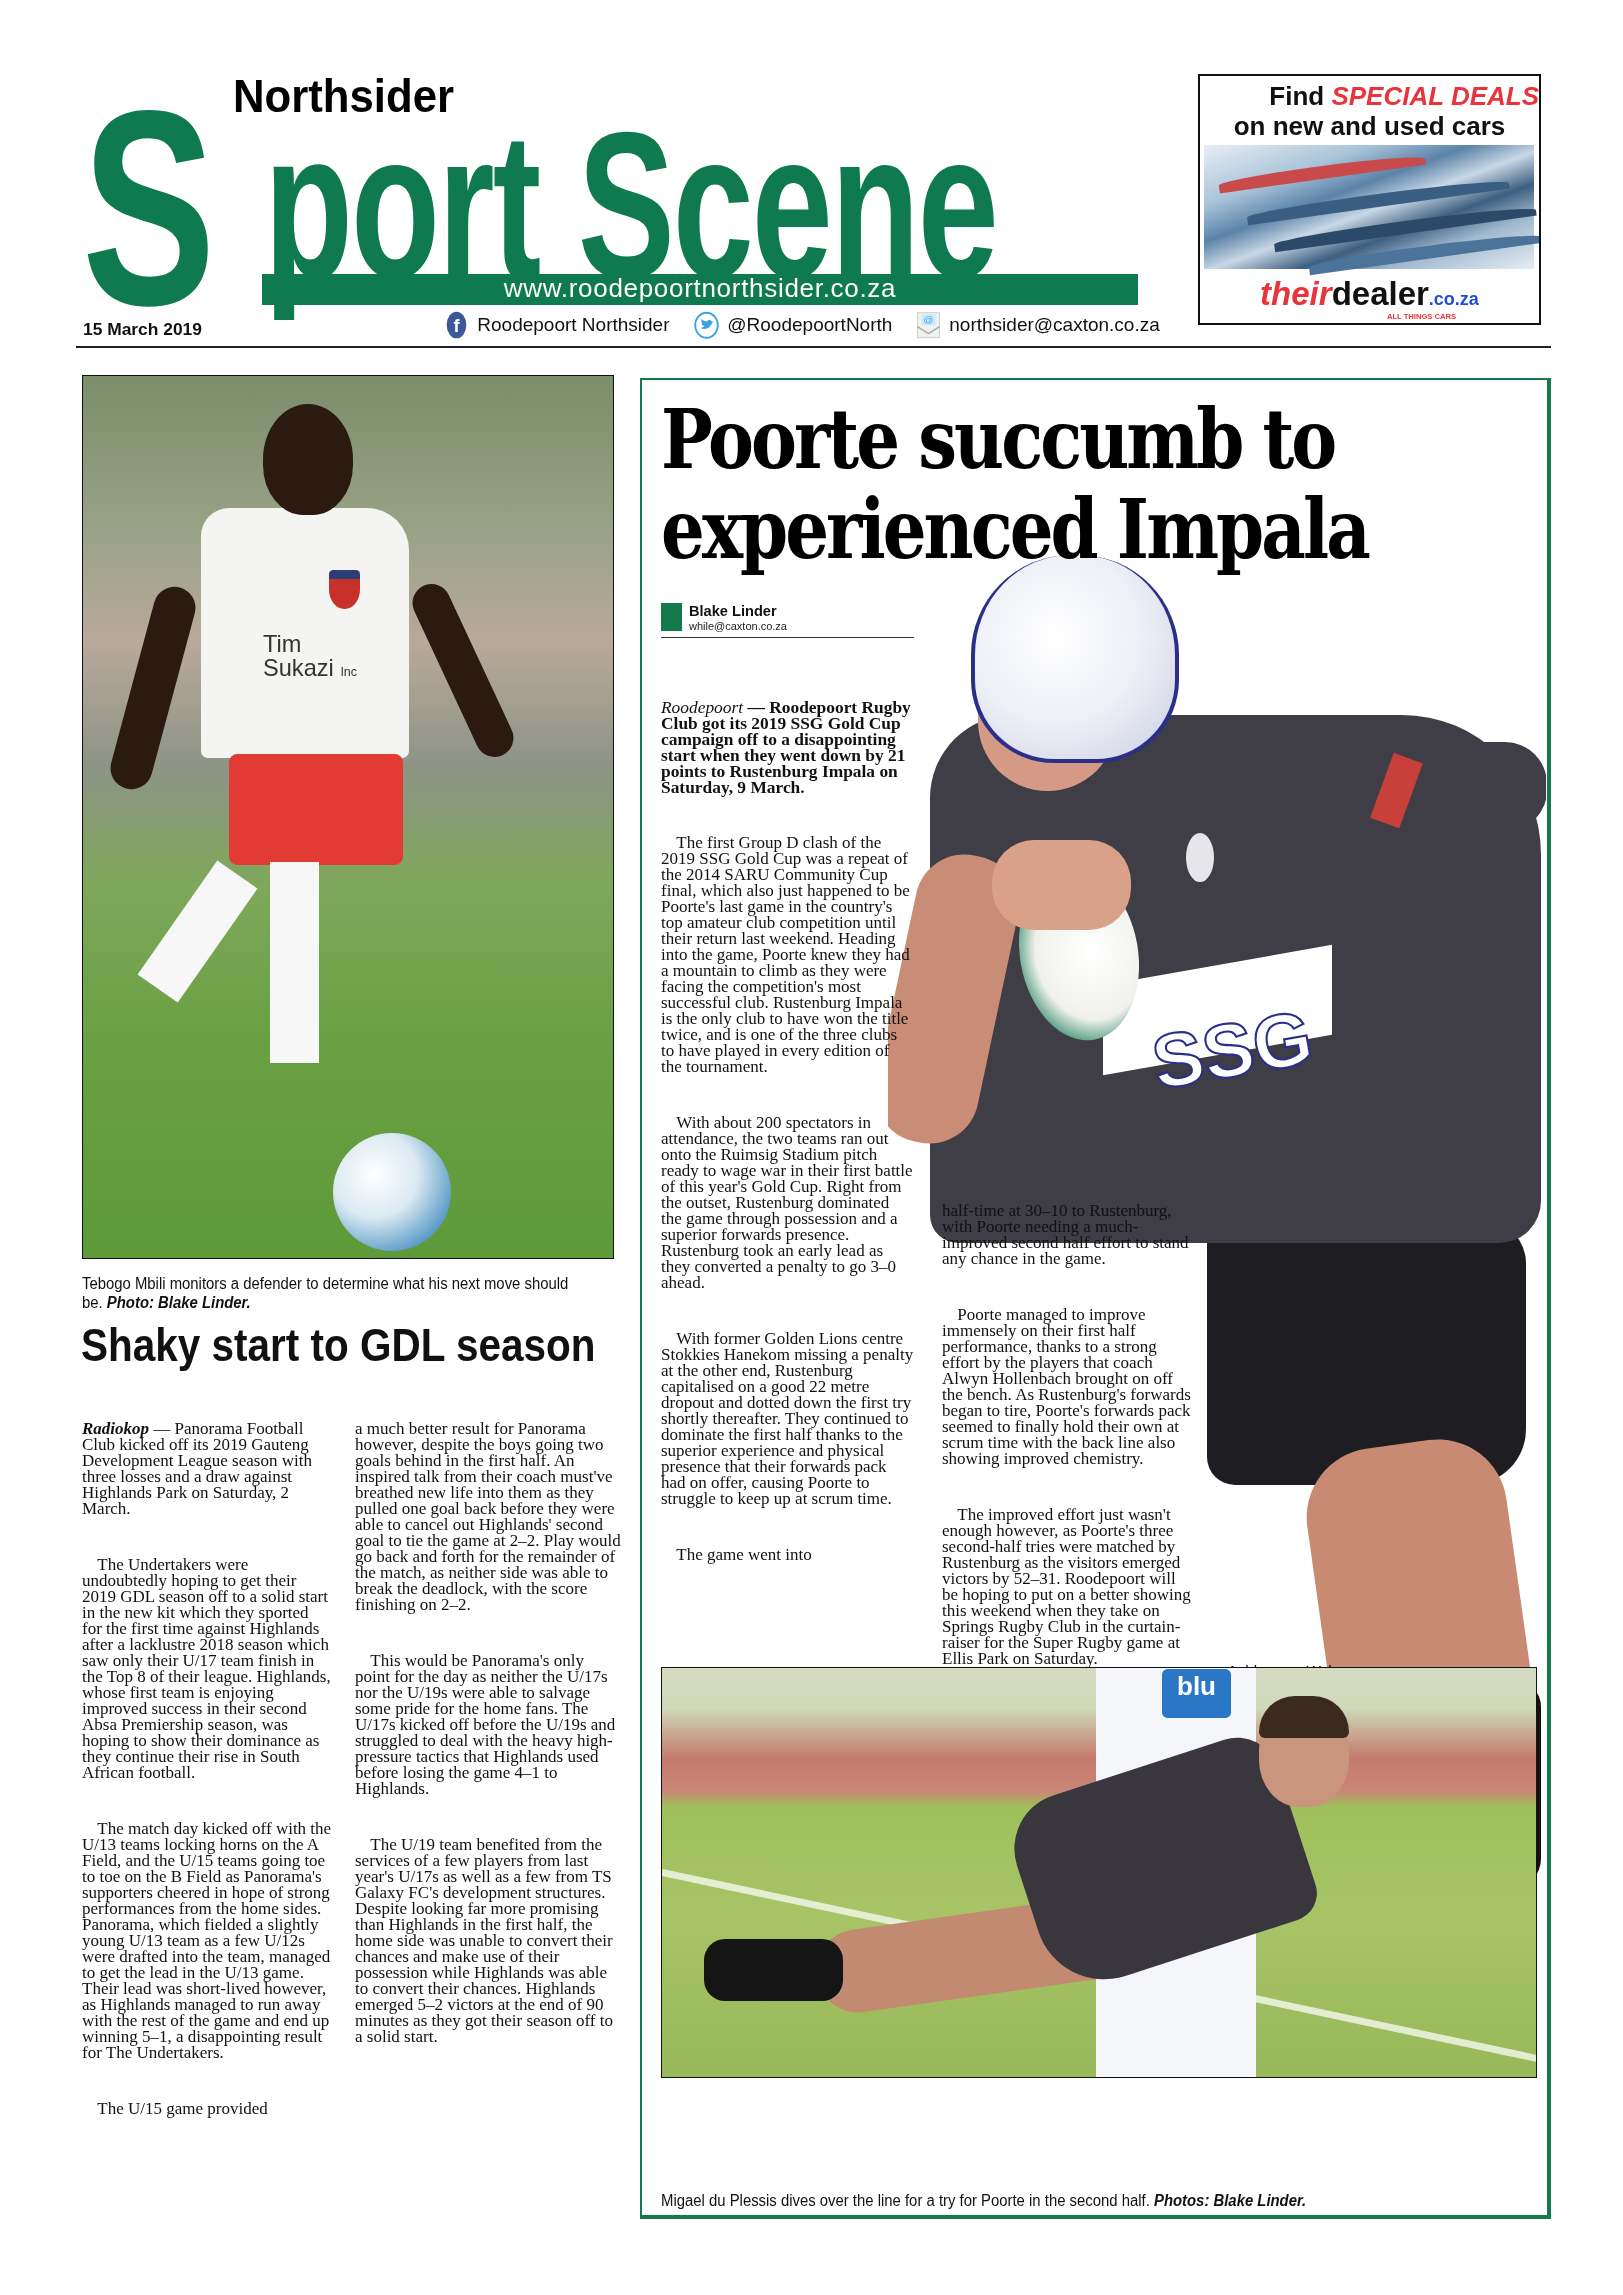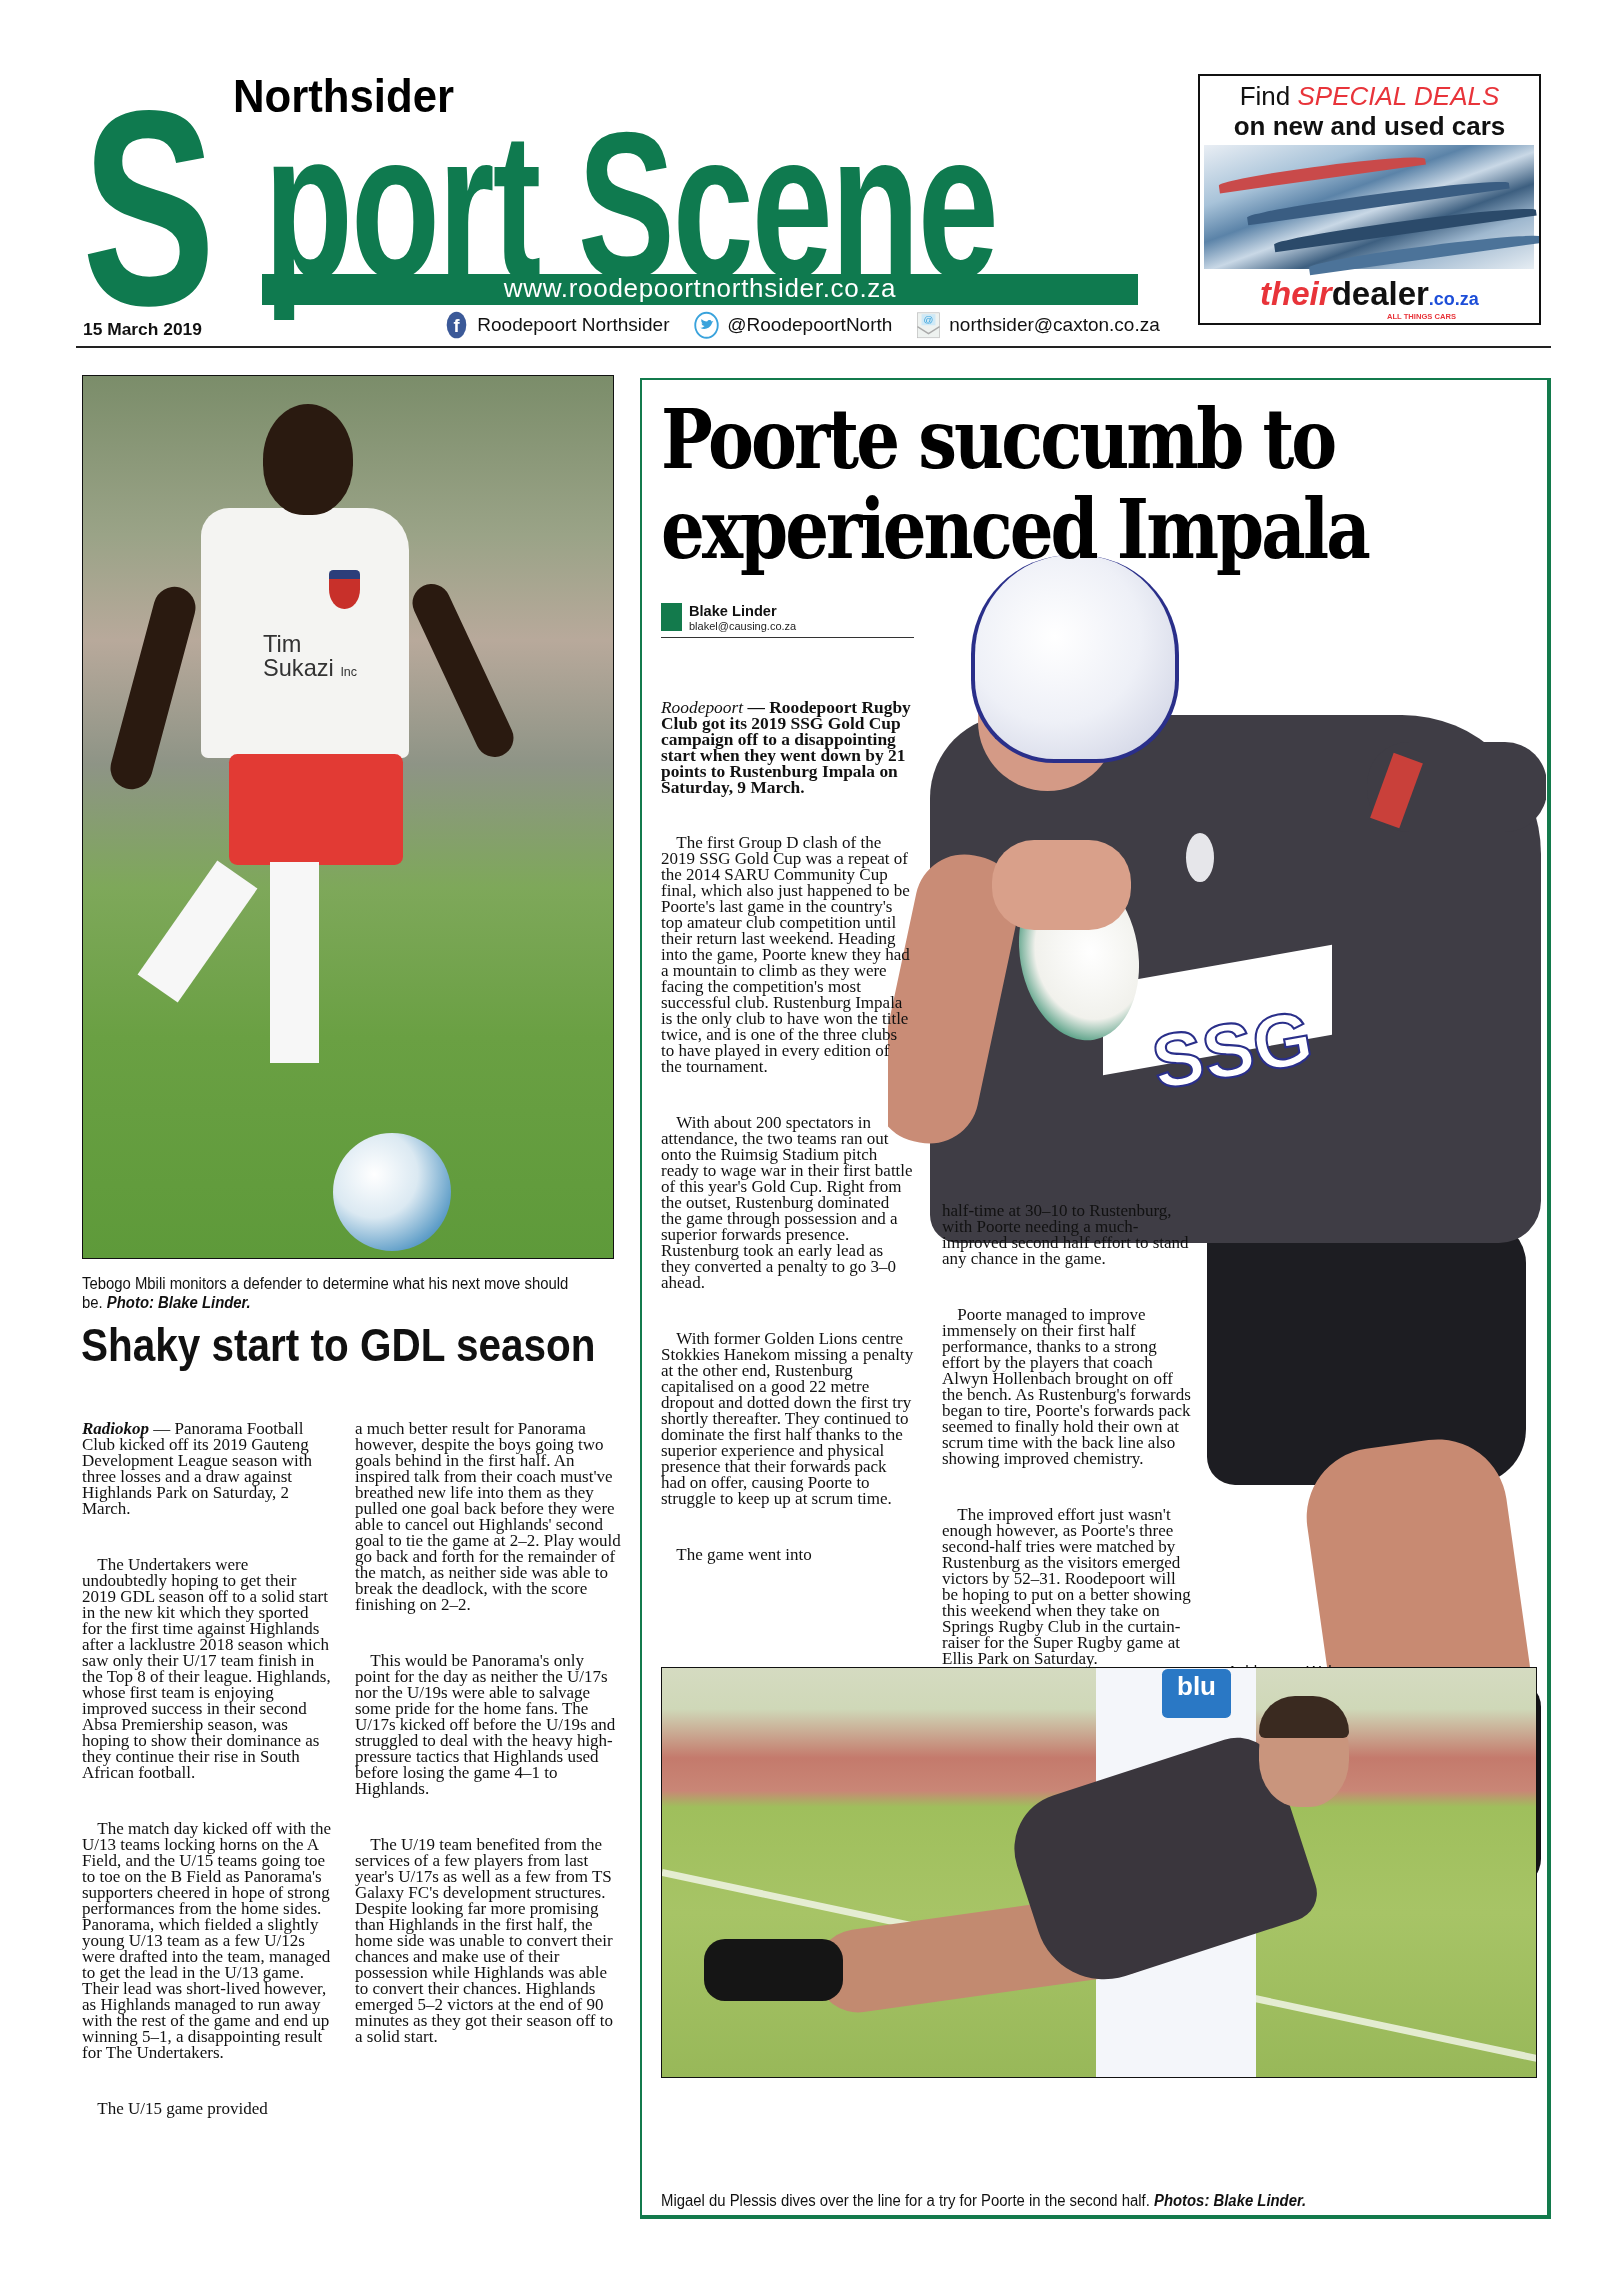--- a/index.html
+++ b/index.html
@@ -19,22 +19,22 @@
     font-family: "Liberation Sans", sans-serif; color: #fff; font-size: 26px; line-height: 31px; letter-spacing: 0.7px; }
   .mast-date { position: absolute; left: 83px; top: 319px; font-family: "Liberation Sans", sans-serif; font-weight: 700;
     font-size: 17.4px; color: #111; }
   .social { position: absolute; top: 310px; display: flex; align-items: center; gap: 8.3px;
     font-family: "Liberation Sans", sans-serif; font-size: 19px; color: #111; }
   .social .ico { width: 25px; height: 30.5px; display: flex; align-items: center; justify-content: center; }
   .mast-rule { position: absolute; left: 76px; top: 346px; width: 1475px; height: 2.1px; background: #222; }
 
   
   .ad { position: absolute; left: 1198px; top: 74px; width: 343px; height: 251px; border: 2.1px solid #111; background: #fff; overflow: hidden; }
-  .ad-line1 { position: absolute; top: 7px; left: 0; width: 100%; text-align: center; font-family: "Liberation Sans", sans-serif;
-    font-weight: 400; font-size: 26px; color: #111; line-height: 1.05; }
+  .ad-line1 { position: absolute; top: 7px; left: 0; width: 100%; text-align: right; font-family: "Liberation Sans", sans-serif;
+    font-weight: 700; font-size: 26px; color: #111; line-height: 1.05; }
   .ad-line1 .hl { color: #e8343a; font-style: italic; }
   .ad-line2 { position: absolute; top: 35px; left: 0; width: 100%; text-align: center; font-family: "Liberation Sans", sans-serif;
     font-weight: 700; font-size: 26px; color: #111; }
   .ad-photo { position: absolute; top: 69px; left: 4.2px; width: 330px; height: 124px;
     background: linear-gradient(160deg, #e9eef4 0%, #a8c3d9 25%, #5b83a8 40%, #c9d8e6 52%, #3d5f80 65%, #9fb8cf 78%, #e6edf3 100%); }
   .ad-photo .car { position: absolute; height: 12.5px; border-radius: 40% 60% 0 0; }
   .ad-logo { position: absolute; top: 201px; left: 0; width: 100%; text-align: center; font-family: "Liberation Sans", sans-serif;
     font-weight: 700; font-size: 33px; line-height: 1; }
   .ad-logo .auto { color: #e8343a; font-style: italic; }
   .ad-logo .dealer { color: #111; }
@@ -240,21 +240,21 @@
 </div>
 
 <h1 class="story-head">
   <div>Poorte succumb to</div>
   <div>experienced Impala</div>
 </h1>
 
 <div class="byline">
   <div class="byline-block"></div>
   <div class="byline-name">Blake Linder</div>
-  <div class="byline-email">blakel@causing.co.za</div>
+  <div class="byline-email">while@caxton.co.za</div>
 </div>
 
 <div class="col col-rugby-1">
   <p class="first lede"><span class="dateline" style="font-weight:400">Roodepoort</span> <span>— Roodepoort Rugby Club got its 2019 SSG Gold Cup campaign off to a disappointing start when they went down by 21 points to Rustenburg Impala on Saturday, 9 March.</span></p>
   <p>The first Group D clash of the 2019 SSG Gold Cup was a repeat of the 2014 SARU Community Cup final, which also just happened to be Poorte's last game in the country's top amateur club competition until their return last weekend. Heading into the game, Poorte knew they had a mountain to climb as they were facing the competition's most successful club. Rustenburg Impala is the only club to have won the title twice, and is one of the three clubs to have played in every edition of the tournament.</p>
   <p>With about 200 spectators in attendance, the two teams ran out onto the Ruimsig Stadium pitch ready to wage war in their first battle of this year's Gold Cup. Right from the outset, Rustenburg dominated the game through possession and a superior forwards presence. Rustenburg took an early lead as they converted a penalty to go 3–0 ahead.</p>
   <p>With former Golden Lions centre Stokkies Hanekom missing a penalty at the other end, Rustenburg capitalised on a good 22 metre dropout and dotted down the first try shortly thereafter. They continued to dominate the first half thanks to the superior experience and physical presence that their forwards pack had on offer, causing Poorte to struggle to keep up at scrum time.</p>
   <p>The game went into</p>
 </div>
 <div class="col col-rugby-2">

